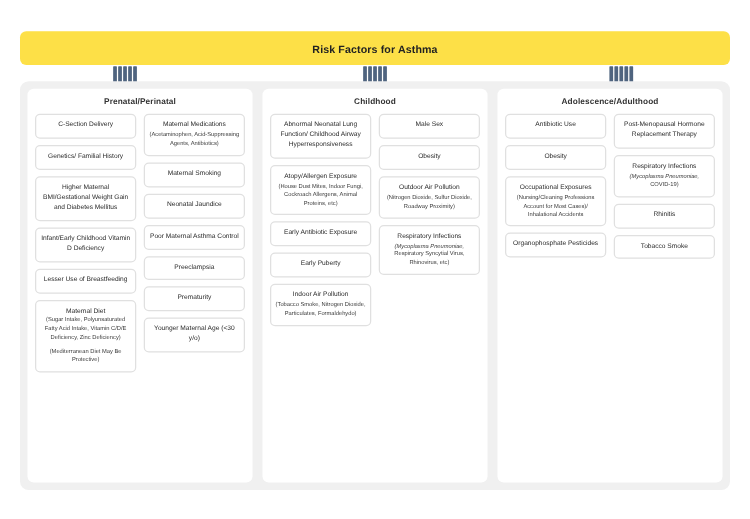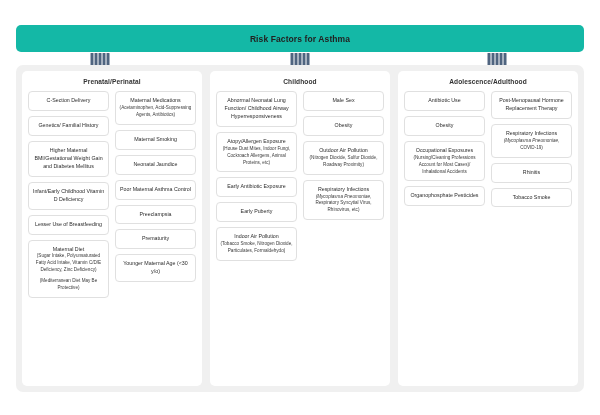--- a/index.html
+++ b/index.html
@@ -22,21 +22,21 @@
   }
 
   
   .banner {
     position: absolute;
     left: 16px;
     top: 25px;
     width: 568px;
     height: 27px;
     box-sizing: border-box;
-    background: #14b8a6;
+    background: #fde047;
     border-radius: 5px;
     display: flex;
     align-items: center;
     justify-content: center;
   }
   .banner-title {
     font-size: 8.5px;
     font-weight: 600;
     letter-spacing: .1px;
     color: #222;

